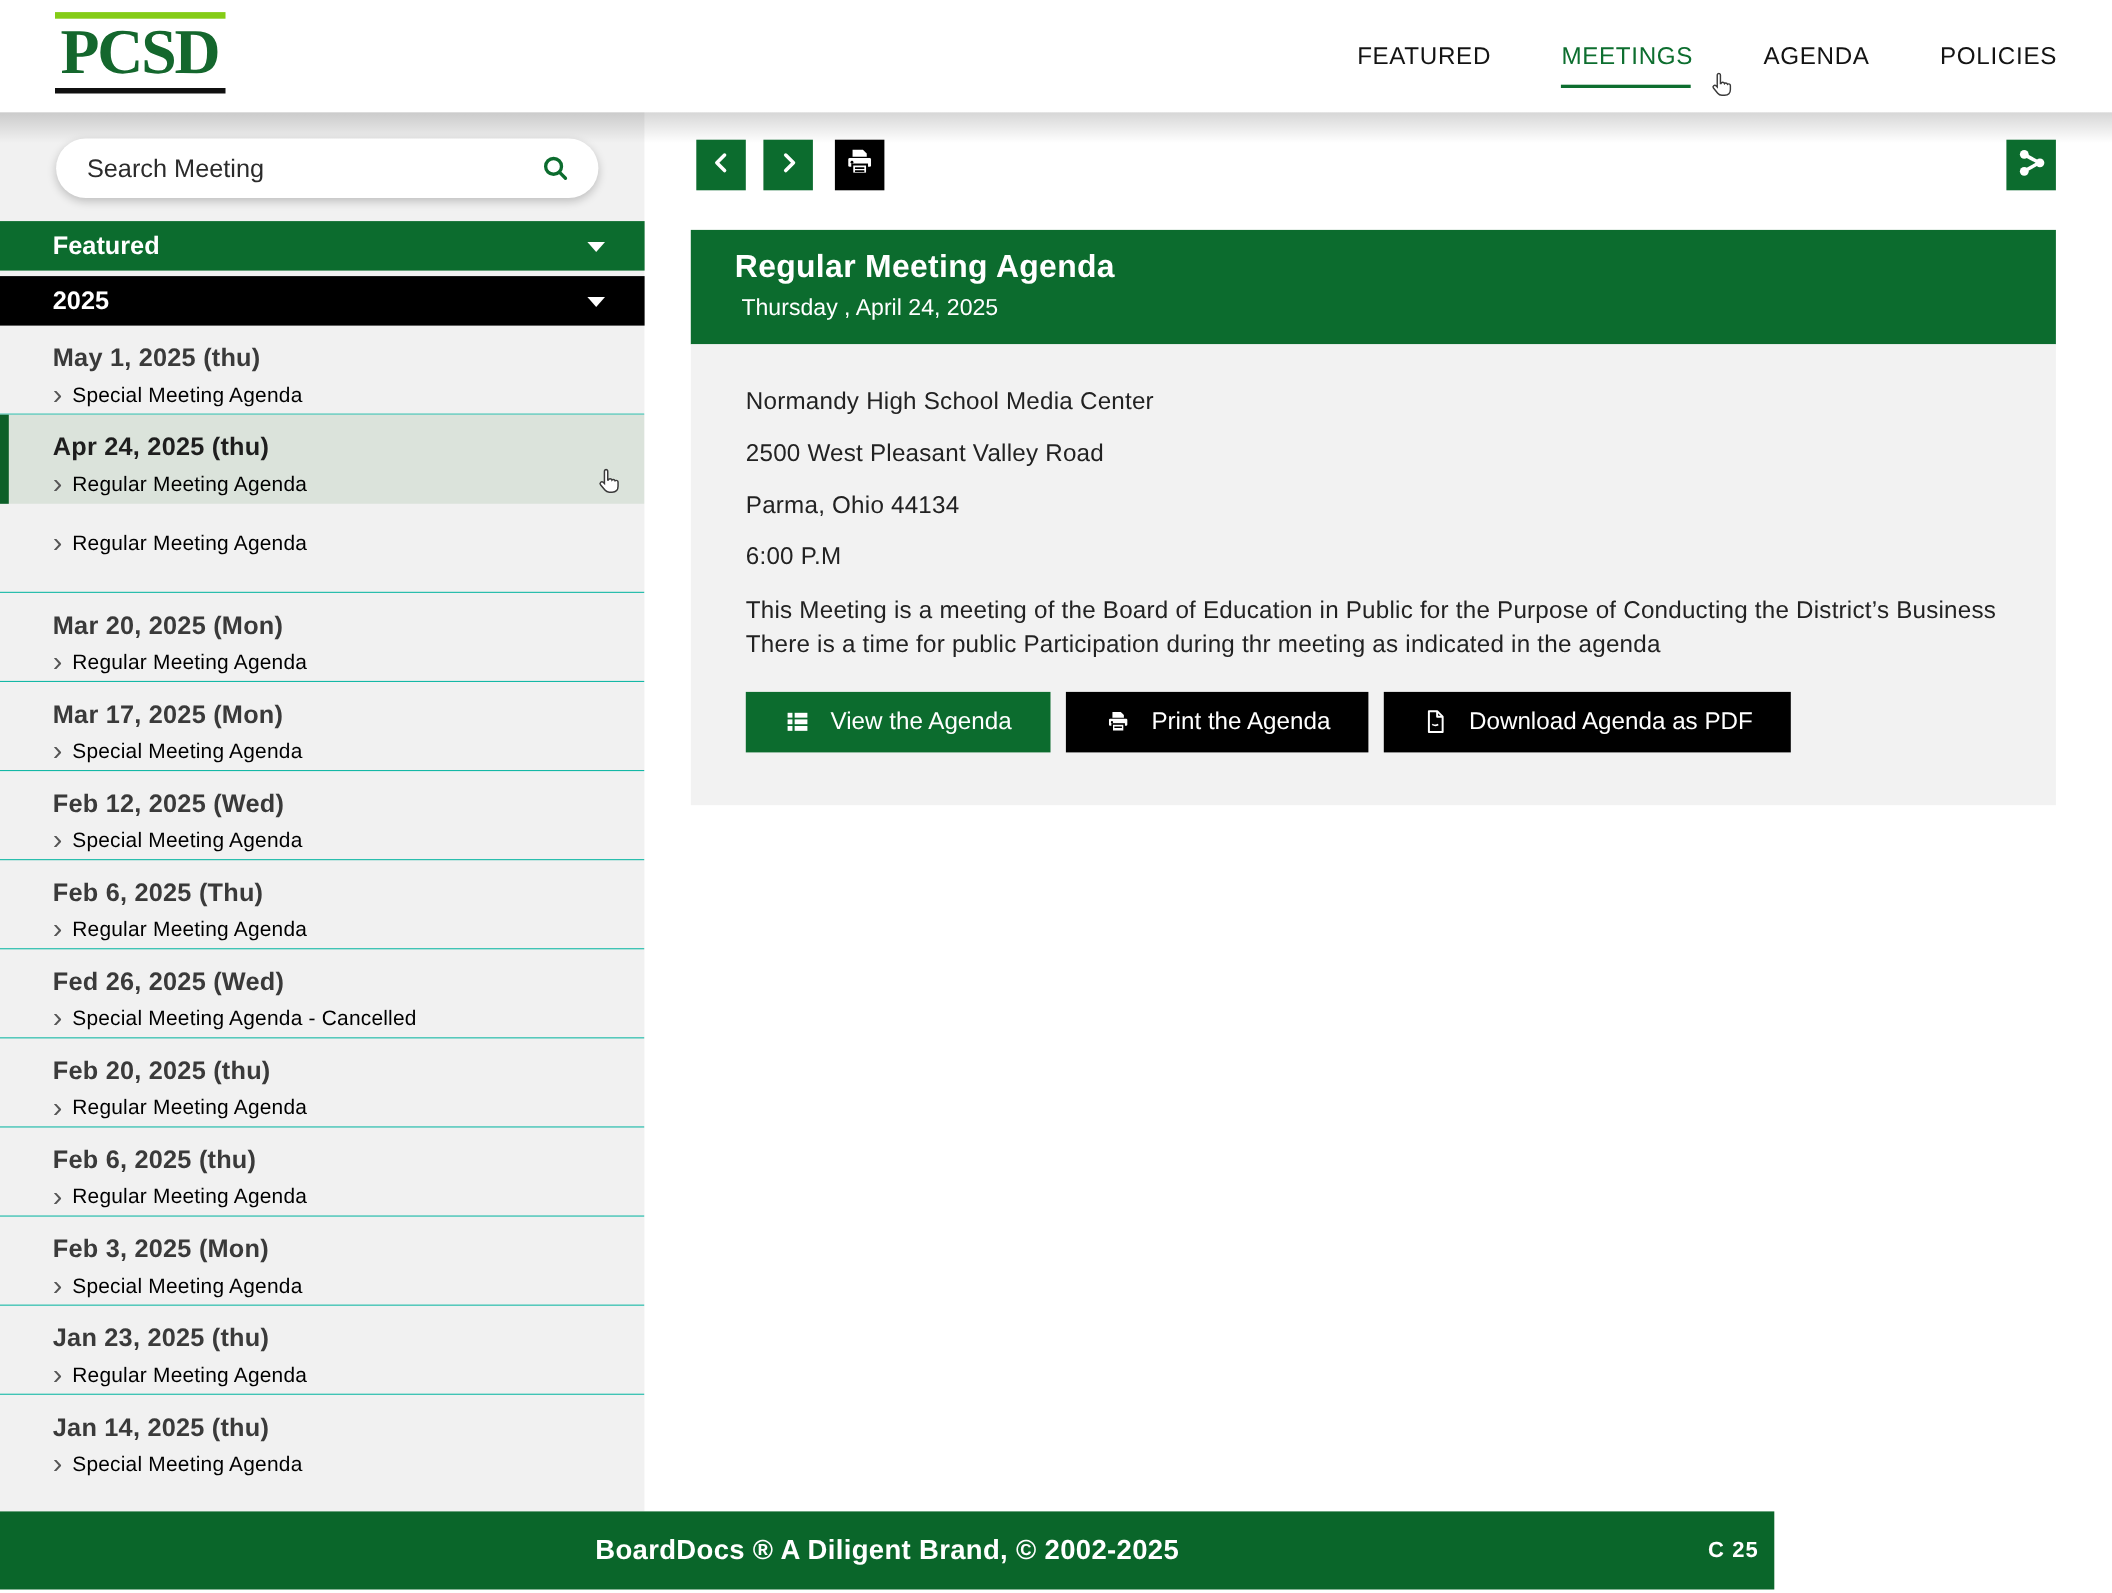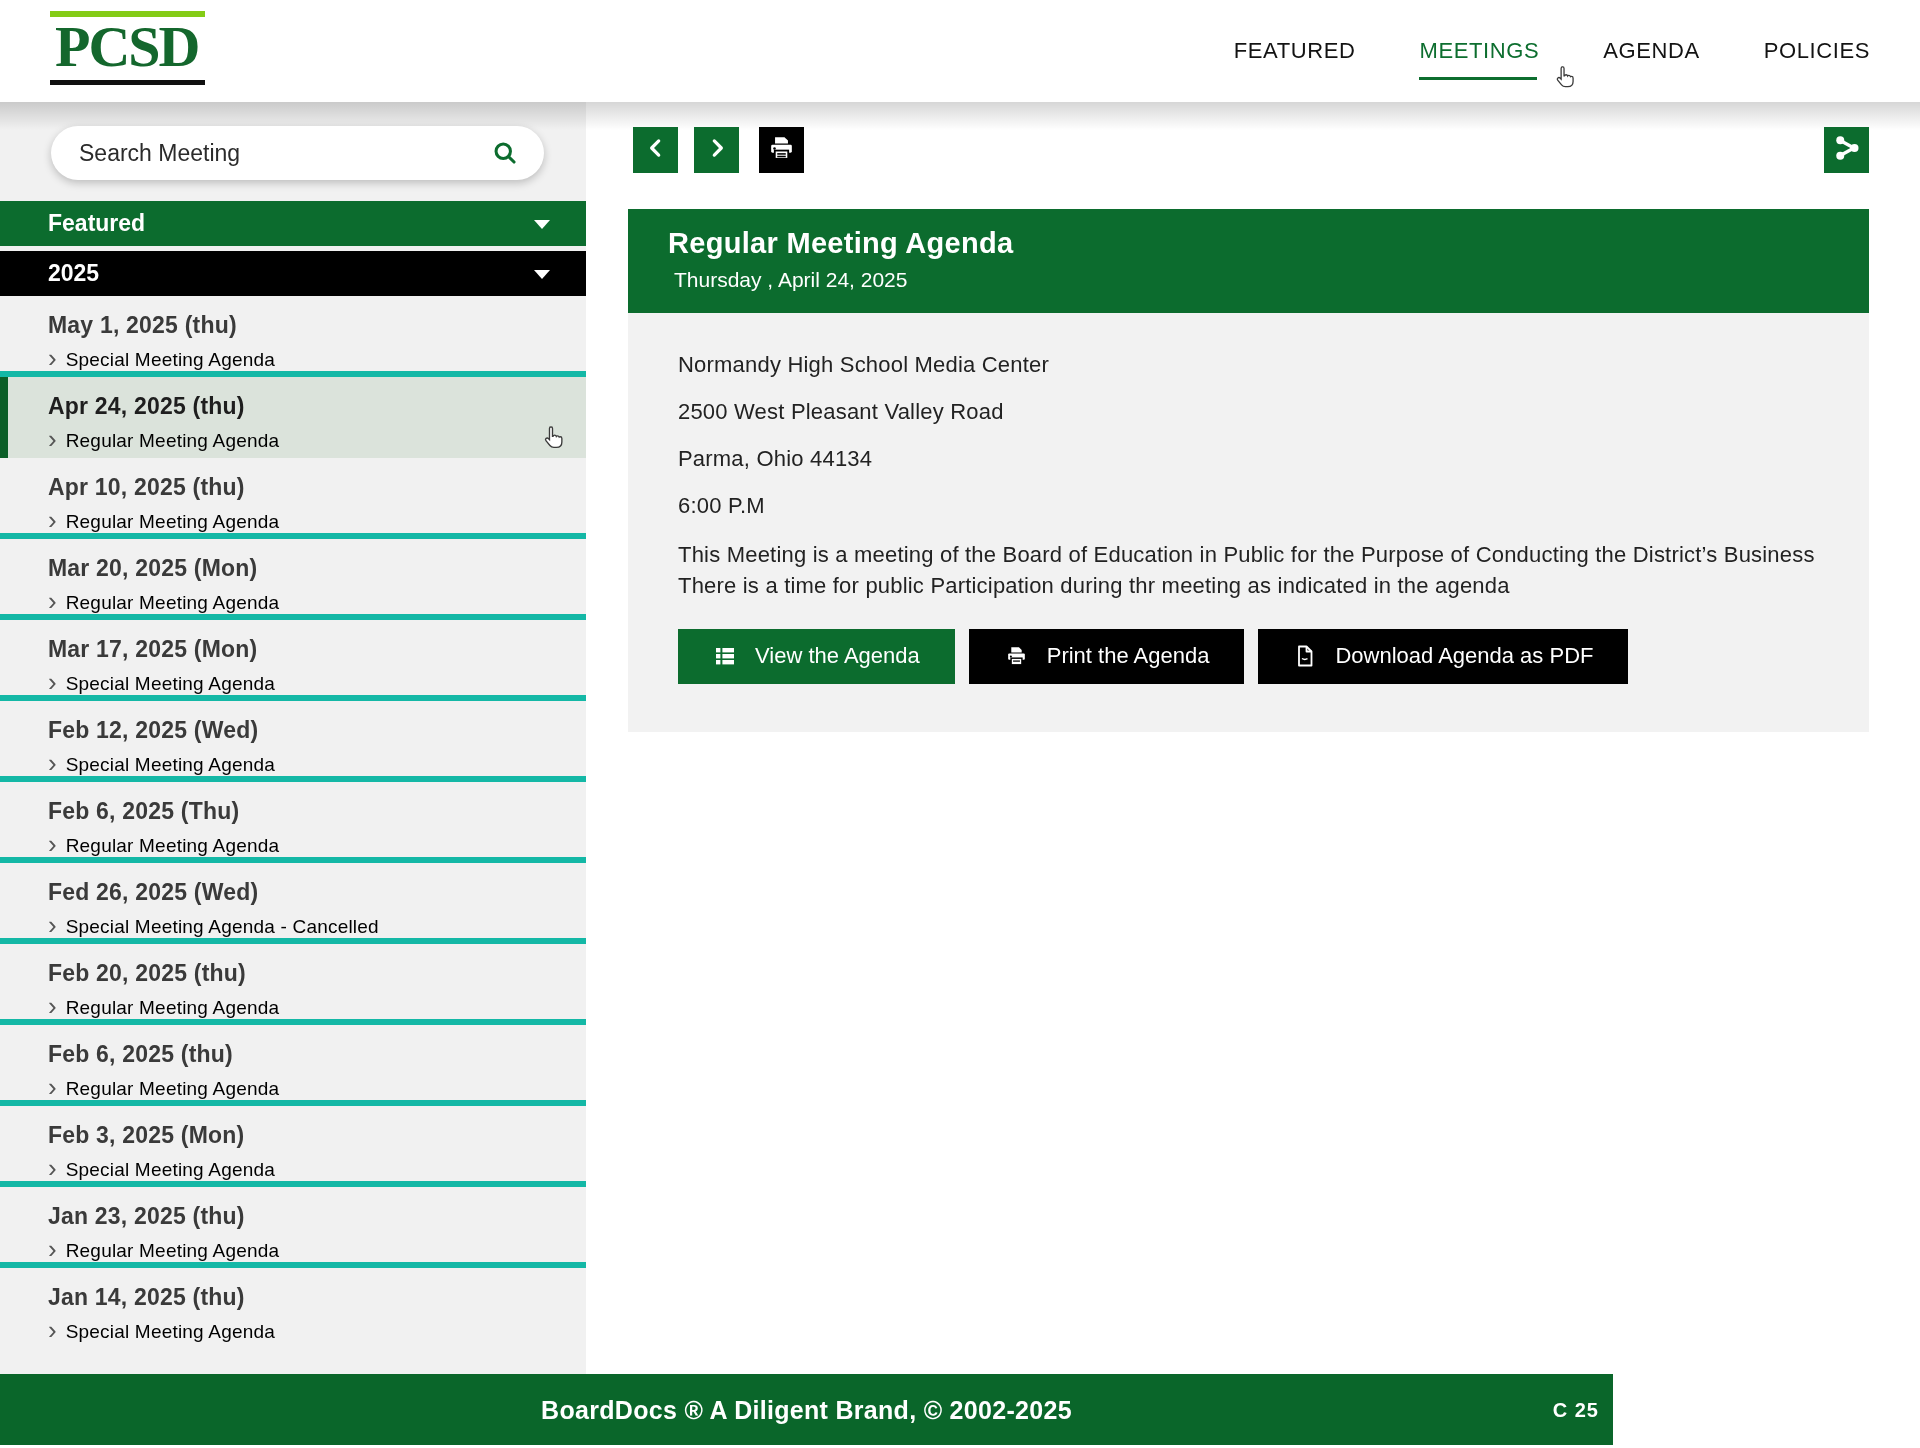--- a/index.html
+++ b/index.html
@@ -76,21 +76,21 @@
   .caret {
     position: absolute; right: 36px; top: 19px;
     width: 0; height: 0;
     border-left: 8px solid transparent; border-right: 8px solid transparent;
     border-top: 9px solid #fff;
   }
 
   .meeting-list { position: absolute; top: 194px; left: 0; right: 0; bottom: 0; overflow: hidden; }
   .meeting-item {
     position: relative; height: 81px; padding: 16px 10px 0 48px;
-    border-bottom: 6px solid #14b8a6; cursor: pointer;
+    border-bottom: 1px solid #14b8a6; cursor: pointer;
   }
   .meeting-item:last-child { border-bottom: none; }
   .meeting-item.selected {
     background: #dbe3db; border-left: 8px solid #0c5f28;
     padding-left: 40px; border-bottom: none;
   }
   .m-date { font-size: 23px; font-weight: 600; color: #3a3a3a; letter-spacing: 0.2px; }
   .meeting-item.selected .m-date { font-weight: 700; color: #1e1e1e; }
   .m-sub { margin-top: 8px; display: flex; align-items: center; }
   .m-chev { font-size: 26px; line-height: 1; color: #555; margin-right: 9px; transform: translateY(-2px); font-weight: 400; }
@@ -186,21 +186,20 @@
     </div>
   </div>
       <div class="meeting-item selected">
     <div class="m-date">Apr 24, 2025 (thu)</div>
     <div class="m-sub">
       <span class="m-chev">›</span>
       <span class="m-agenda">Regular Meeting Agenda</span>
     </div>
   </div>
       <div class="meeting-item">
-    <div class="m-date">Apr 10, 2025 (thu)</div>
     <div class="m-sub">
       <span class="m-chev">›</span>
       <span class="m-agenda">Regular Meeting Agenda</span>
     </div>
   </div>
       <div class="meeting-item">
     <div class="m-date">Mar 20, 2025 (Mon)</div>
     <div class="m-sub">
       <span class="m-chev">›</span>
       <span class="m-agenda">Regular Meeting Agenda</span>

